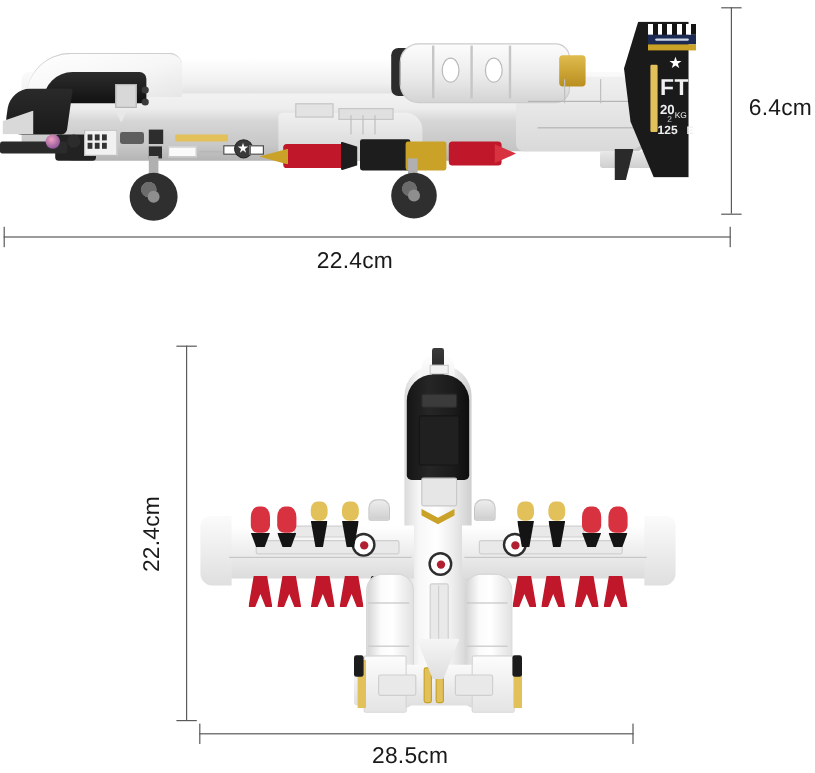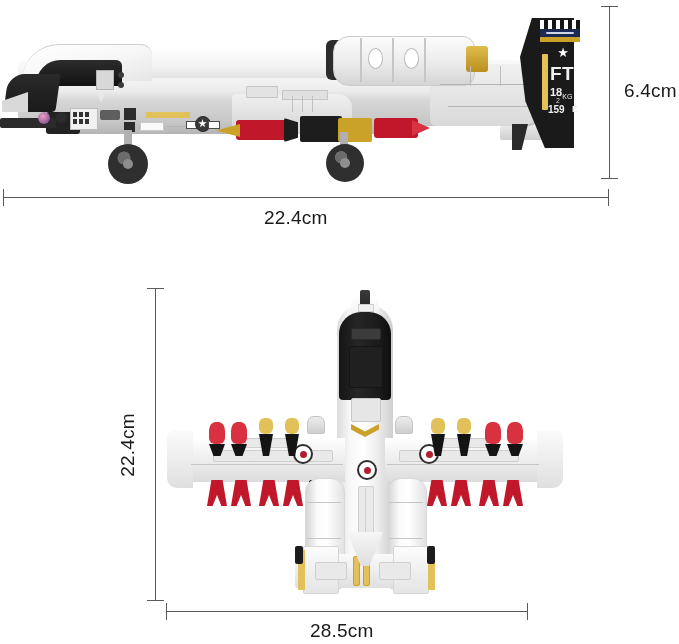--- a/index.html
+++ b/index.html
@@ -317,23 +317,23 @@
     <div class="sv-stab"></div>
     <div class="sv-stab-dark"></div>
 
     <div class="sv-tail"></div>
     <div class="sv-tail-check"></div>
     <div class="sv-tail-navy"></div>
     <div class="sv-tail-gold"></div>
     <div class="sv-tail-stripe"></div>
     <div class="sv-tail-badge">★</div>
     <div class="sv-tail-ft">FT</div>
-    <div class="sv-tail-l1"><span>18</span><sub>KG</sub></div>
+    <div class="sv-tail-l1"><span>20</span><sub>KG</sub></div>
     <div class="sv-tail-l2">2</div>
-    <div class="sv-tail-l3">159</div>
+    <div class="sv-tail-l3">125</div>
     <div class="sv-tail-l4">E</div>
 
     <div class="sv-strut" style="left:124px;top:122px;width:8px;height:22px;"></div>
     <div class="sv-wheel" style="left:108px;top:136px;width:40px;height:40px;"></div>
     <div class="sv-strut" style="left:340px;top:124px;width:8px;height:20px;"></div>
     <div class="sv-wheel" style="left:326px;top:136px;width:38px;height:38px;"></div>
 
     <div class="sv-panel" style="left:2px;top:112px;width:34px;height:6px;background:#2a2a2a;"></div>
   </div>
 

